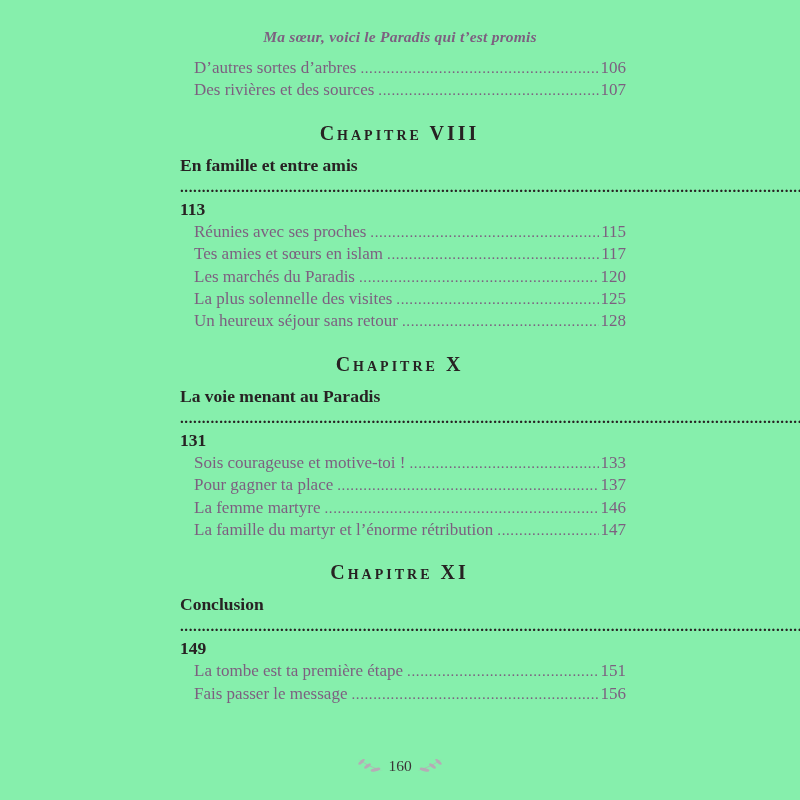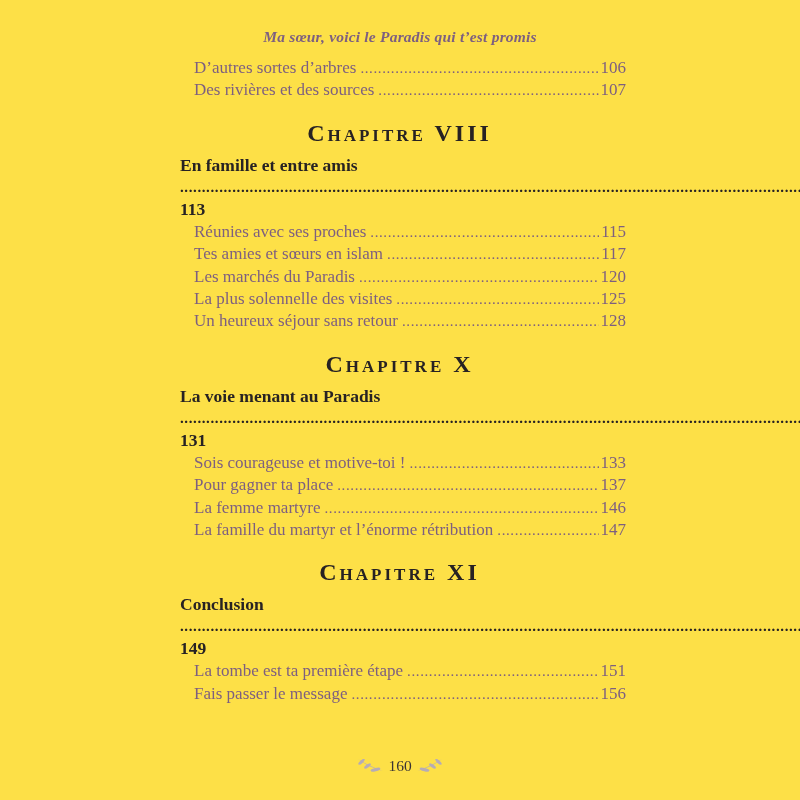--- a/index.html
+++ b/index.html
@@ -6,21 +6,21 @@
   html, body { width: 800px; height: 800px; }
   body {
     background: #ffffff;
     font-family: "Liberation Serif", serif;
     position: relative;
     overflow: hidden;
   }
   .page {
     position: absolute;
     inset: 0;
-    background: #fde047;
+    background: #86efac;
   }
   .running-header {
     position: absolute;
     top: 28px;
     left: 0;
     width: 100%;
     text-align: center;
     font-style: italic;
     font-weight: bold;
     font-size: 15.5px;
@@ -67,21 +67,21 @@
   }
   .pagenum {
     flex: 0 0 auto;
     margin-left: 2px;
   }
   .row.main .pagenum { margin-left: 7px; }
   .chapter-heading {
     text-align: center;
     font-variant: small-caps;
     font-weight: bold;
-    font-size: 24px;
+    font-size: 20px;
     line-height: 22px;
     letter-spacing: 3px;
     color: #272223;
     margin: 20px 0 10px 0;
   }
   .footer {
     position: absolute;
     top: 757px;
     left: 0;
     width: 100%;

